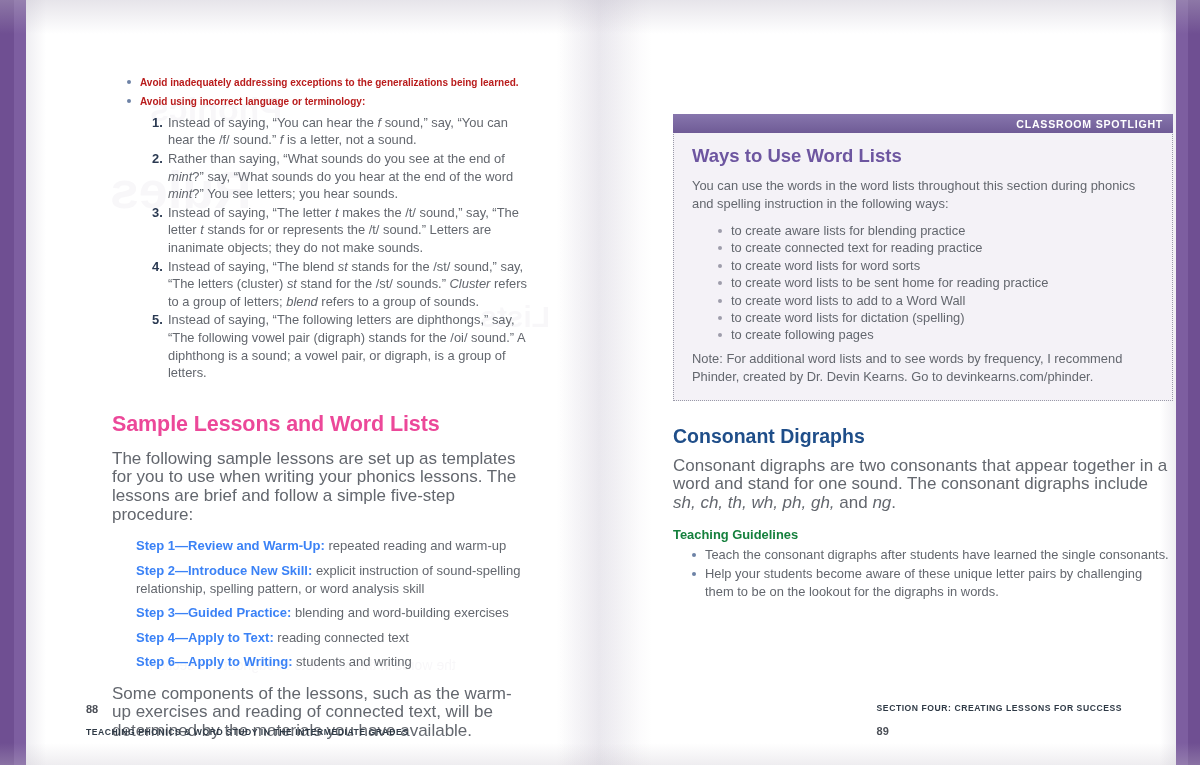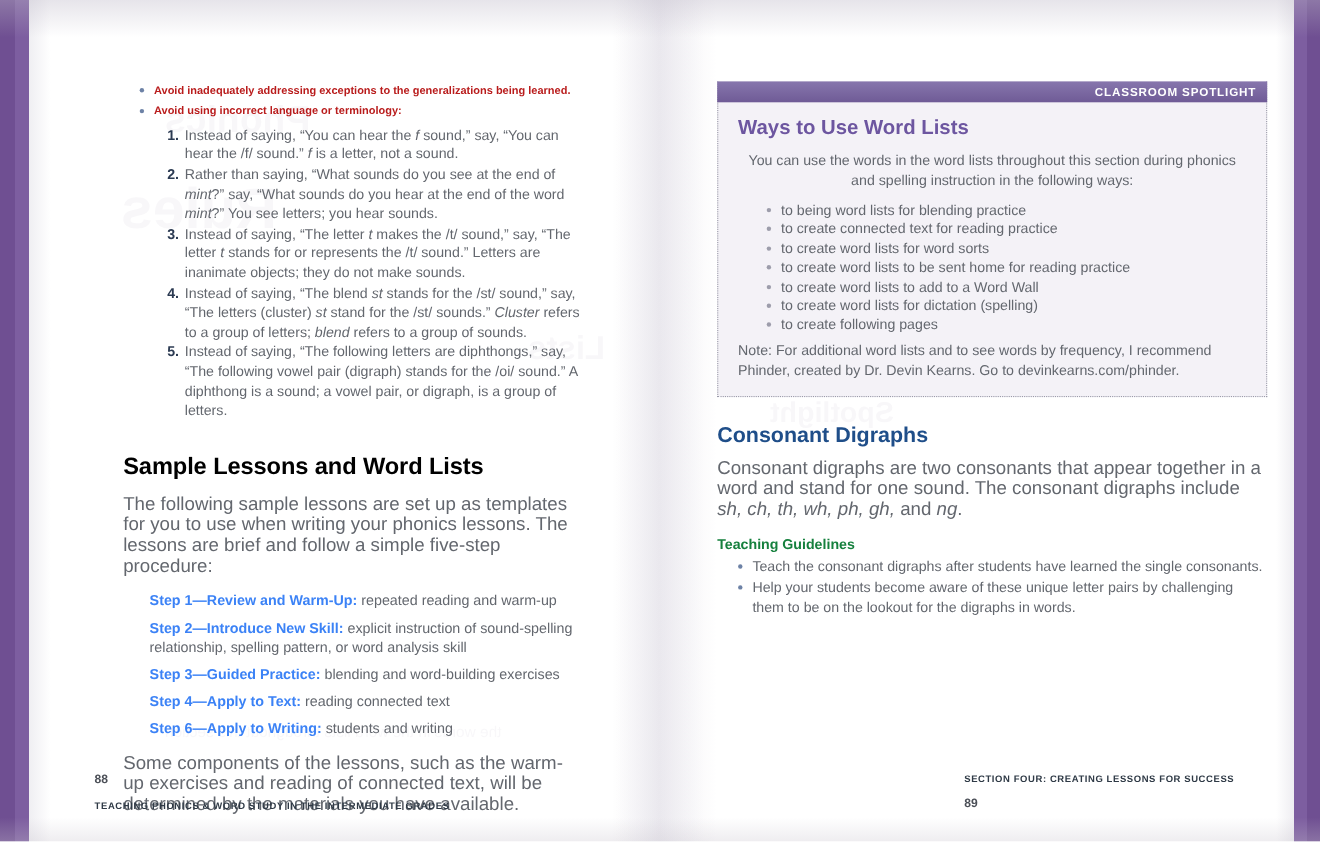--- a/index.html
+++ b/index.html
@@ -79,22 +79,23 @@
   #page-left  { left: 46px;  width: 510px; }
   #page-right { left: 652px; width: 508px; }
 
   .col-body {
     position: absolute;
     left: 66px;
     top: 74px;
     width: 418px;
   }
   #page-right .col-body {
-    left: 0;
+    left: 21px;
     width: 500px;
+    margin-top: 40px;
   }
 
   
   p, li, div { -webkit-font-smoothing: antialiased; }
 
   .para {
     font-size: 17px;
     line-height: 18.6px;
     color: #63676e;
     margin: 0 0 13px 0;
@@ -145,21 +146,21 @@
     position: absolute;
     left: 0;
     top: 0;
     font-weight: bold;
     color: #2b3a52;
   }
 
   h2.purple-head {
     font-size: 21.5px;
     font-weight: bold;
-    color: #000000;
+    color: #ec4899;
     margin: 30px 0 13px 0;
     letter-spacing: -0.1px;
   }
 
   .steps {
     margin: 0 0 13px 0;
     padding: 0 0 0 24px;
   }
   .step-line {
     font-size: 13px;
@@ -203,21 +204,20 @@
     font-size: 18.5px;
     font-weight: bold;
     color: #6d56a0;
     margin: 0 0 10px 0;
   }
   .spot-para {
     font-size: 12.9px;
     line-height: 18px;
     color: #63676e;
     margin: 0 0 9px 0;
-    text-align: center;
   }
   ul.spot-list {
     list-style: none;
     margin: 0 0 6px 0;
     padding: 0 0 0 26px;
   }
   ul.spot-list > li {
     position: relative;
     font-size: 12.9px;
     line-height: 17.4px;
@@ -356,21 +356,21 @@
   <div class="col-body">
 
     <div class="spotlight">
       <div class="spotlight-bar">
         <span>CLASSROOM SPOTLIGHT</span>
       </div>
       <div class="spotlight-inner">
         <h3 class="spot-title">Ways to Use Word Lists</h3>
         <p class="spot-para">You can use the words in the word lists throughout this section during phonics and spelling instruction in the following ways:</p>
         <ul class="spot-list">
-          <li>to being word lists for blending practice</li>
+          <li>to create aware lists for blending practice</li>
           <li>to create connected text for reading practice</li>
           <li>to create word lists for word sorts</li>
           <li>to create word lists to be sent home for reading practice</li>
           <li>to create word lists to add to a Word Wall</li>
           <li>to create word lists for dictation (spelling)</li>
           <li>to create following pages</li>
         </ul>
         <p class="spot-note">Note: For additional word lists and to see words by frequency, I recommend Phinder, created by Dr. Devin Kearns. Go to devinkearns.com/phinder.</p>
       </div>
     </div>

